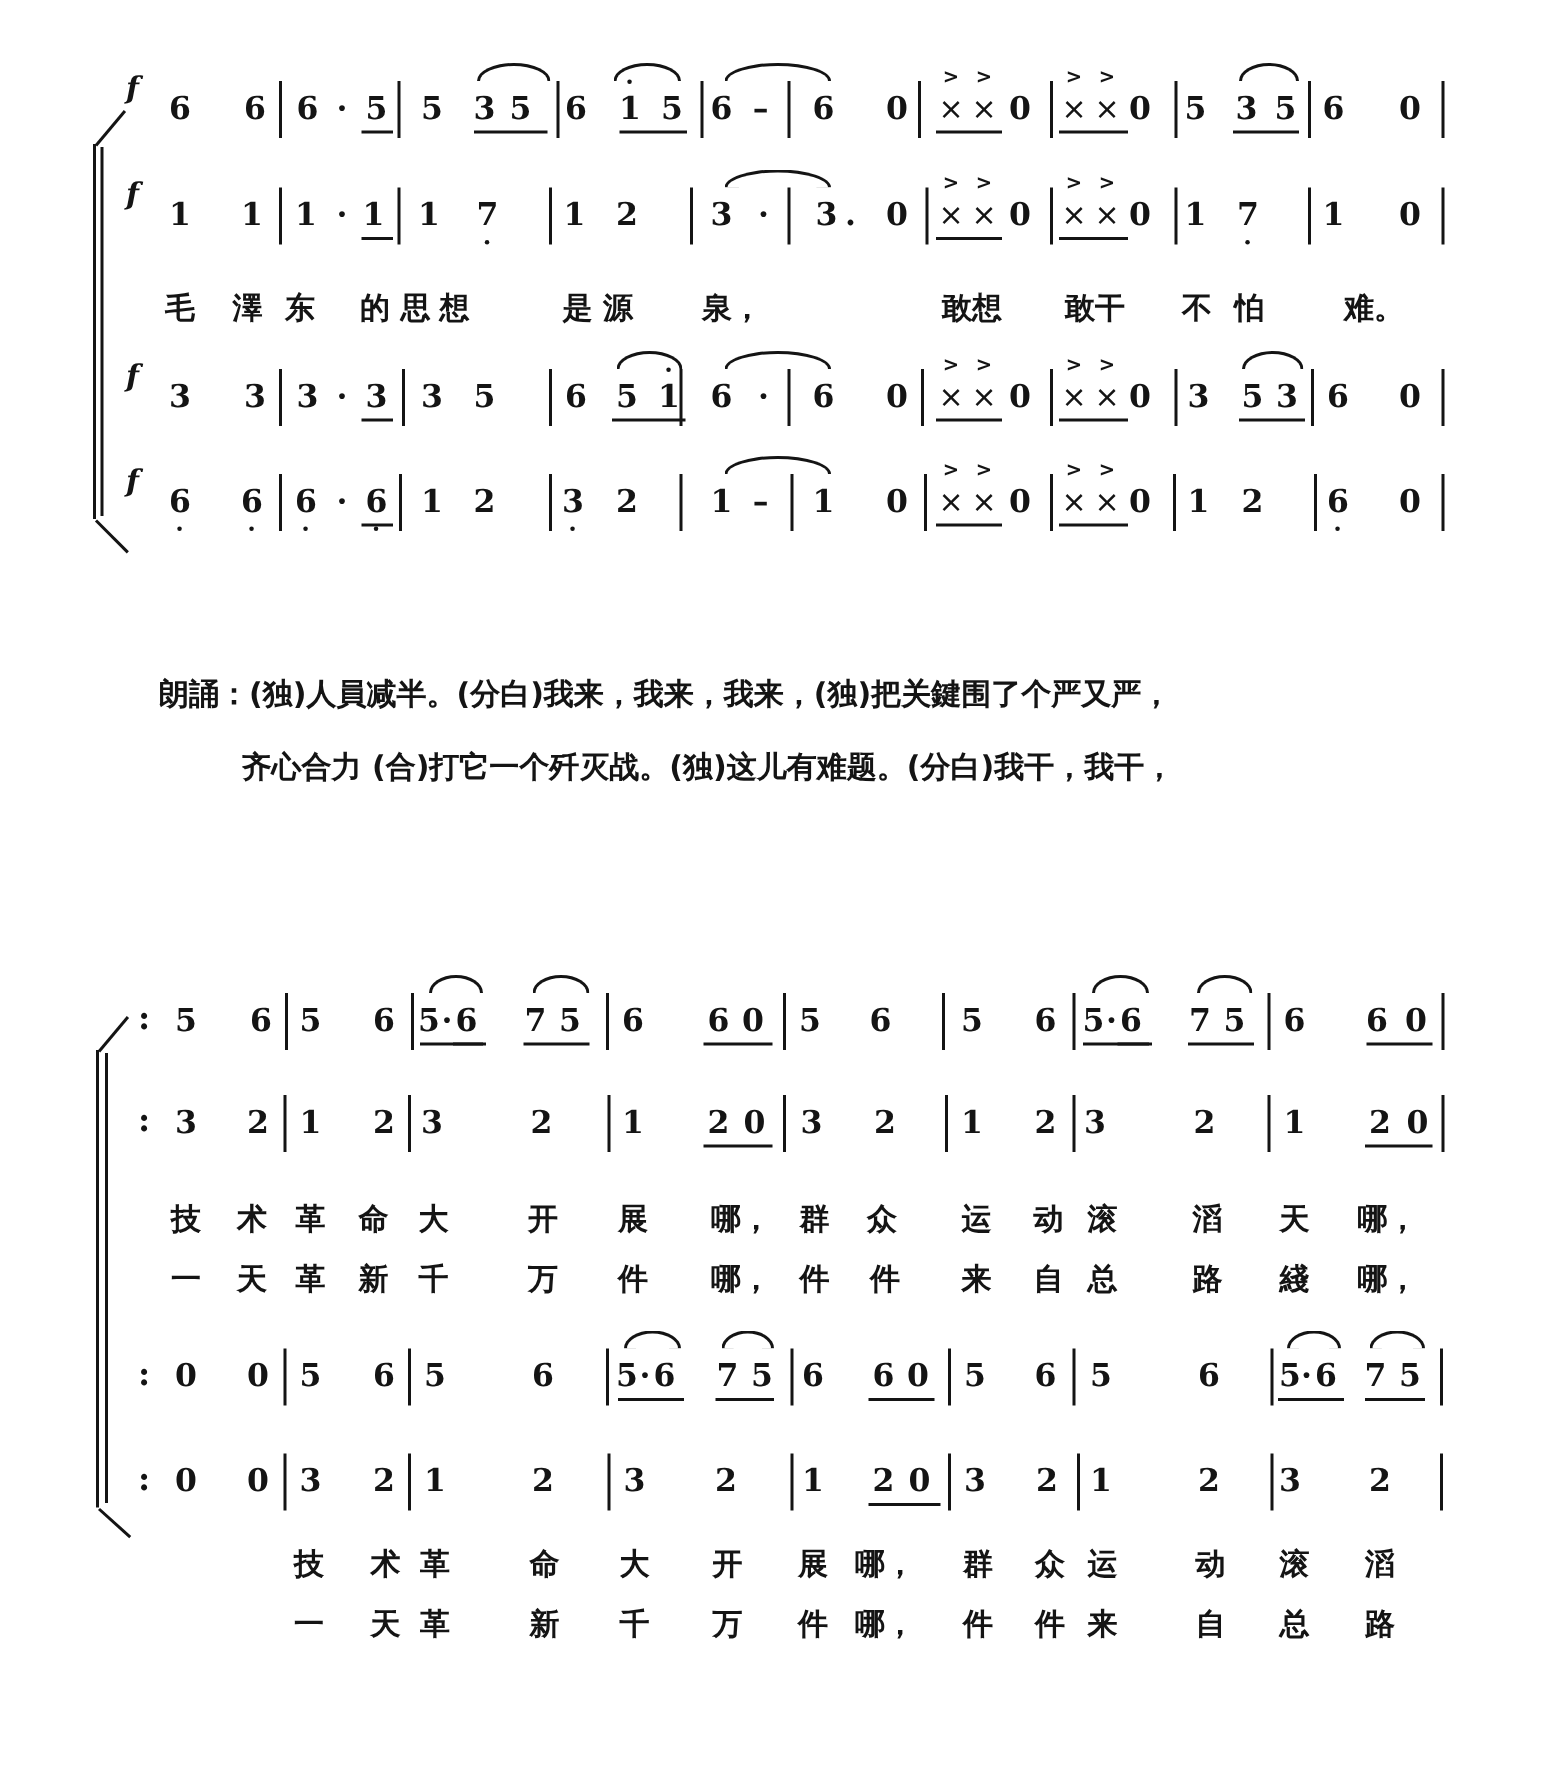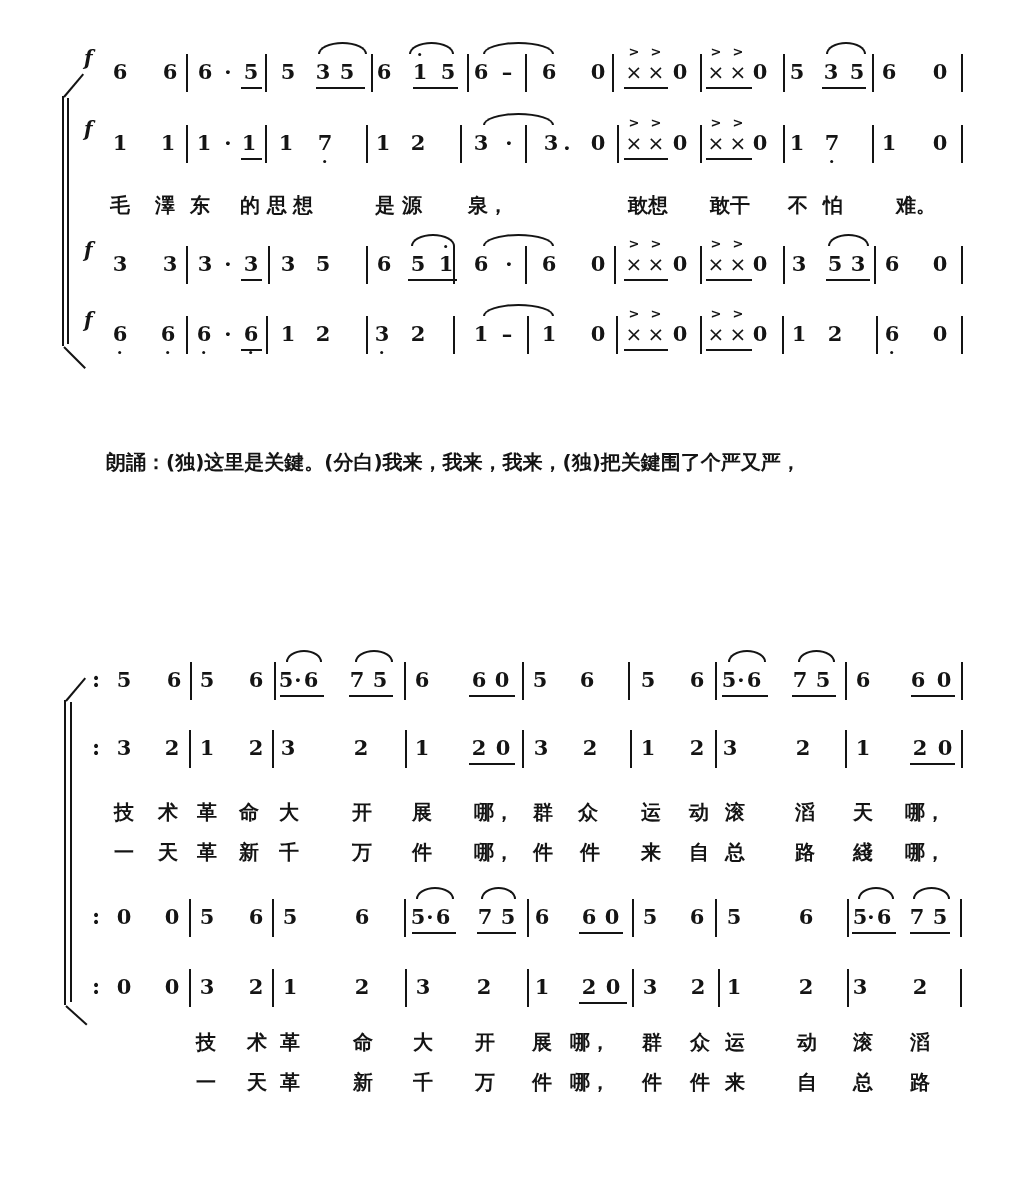--- a/index.html
+++ b/index.html
@@ -210,21 +210,22 @@
     <div class="lyric" style="left: 488px; top: 193px;">泉，</div>
     <div class="lyric" style="left: 648px; top: 193px;">敢想</div>
     <div class="lyric" style="left: 730px; top: 193px;">敢干</div>
     <div class="lyric" style="left: 798px; top: 193px;">不</div>
     <div class="lyric" style="left: 833px; top: 193px;">怕</div>
     <div class="lyric" style="left: 916px; top: 193px;">难。</div>
     <div class="brace-d" style="left: 64px; top: 96px; width: 30px; transform: rotate(-50deg);"></div>
     <div class="brace-v" style="left: 62px; top: 96px; height: 250px;"></div>
     <div class="brace-v" style="left: 67px; top: 98px; height: 246px;"></div>
     <div class="brace-d" style="left: 64px; top: 346px; width: 30px; transform: rotate(45deg);"></div>
-    <div class="recite" style="left: 106px; top: 449px;">朗誦：(独)这里是关鍵。(分白)我来，我来，我来，(独)把关鍵围了个严又严，</div>
+    <div class="recite" style="left: 106px; top: 449px;">朗誦：(独)人員减半。(分白)我来，我来，我来，(独)把关鍵围了个严又严，</div>
+    <div class="recite" style="left: 161px; top: 498px;">齐心合力 (合)打它一个歼灭战。(独)这儿有难题。(分白)我干，我干，</div>
     <div class="tok" style="left: 124px; top: 668px;">5</div>
     <div class="tok" style="left: 174px; top: 668px;">6</div>
     <div class="tok" style="left: 207px; top: 668px;">5</div>
     <div class="tok" style="left: 256px; top: 668px;">6</div>
     <div class="tok" style="left: 286px; top: 668px;">5</div>
     <div class="tok" style="left: 298px; top: 668px;">·</div>
     <div class="tok" style="left: 311px; top: 668px;">6</div>
     <div class="tok" style="left: 357px; top: 668px;">7</div>
     <div class="tok" style="left: 380px; top: 668px;">5</div>
     <div class="tok" style="left: 422px; top: 668px;">6</div>

